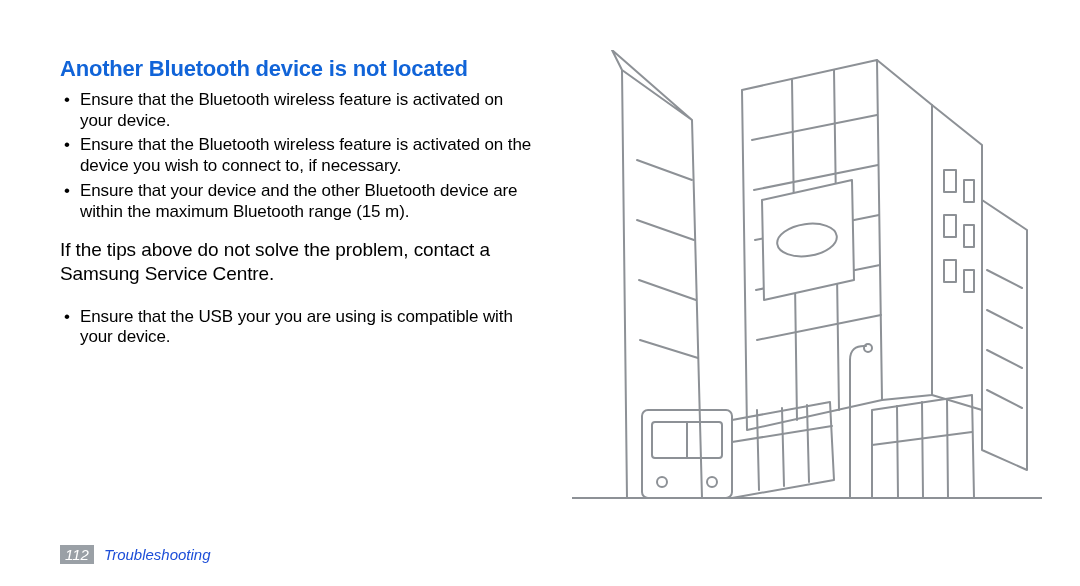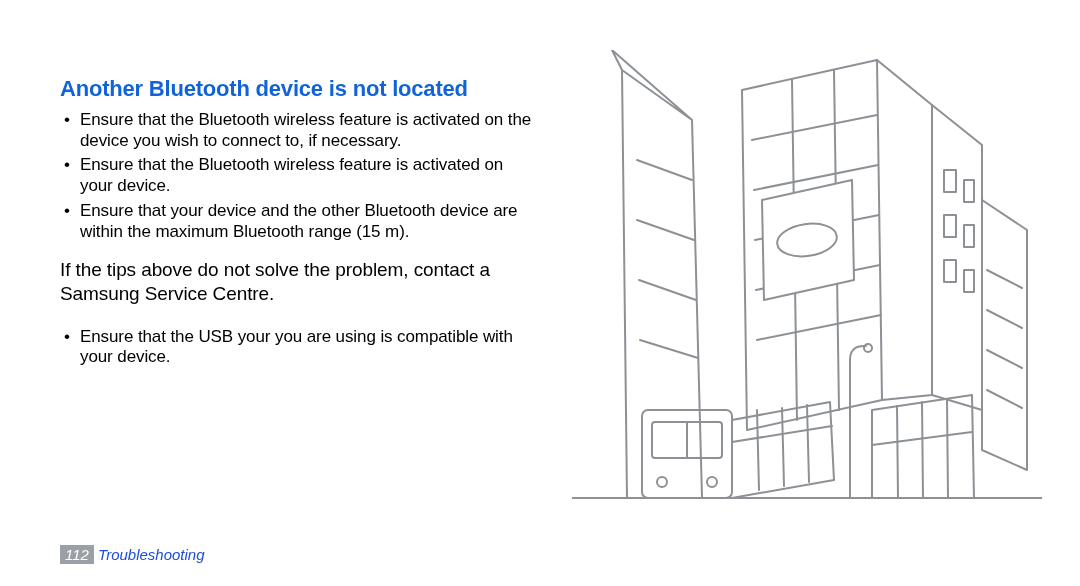--- a/index.html
+++ b/index.html
@@ -5,21 +5,20 @@
   * { margin: 0; padding: 0; box-sizing: border-box; }
   html, body { width: 1080px; height: 586px; overflow: hidden; font-family: "Segoe UI", "Helvetica Neue", Arial, sans-serif; background: #fff; }
   .page {
     position: relative;
     width: 1080px;
     height: 586px;
     padding: 56px 60px 30px 60px;
   }
   .left-col {
     width: 480px;
-    margin-top: 20px;
   }
   .heading {
     color: #1164d8;
     font-weight: 700;
     font-size: 22px;
     line-height: 1.18;
     margin-bottom: 8px;
     letter-spacing: -0.2px;
   }
   ul.bullets {
@@ -55,20 +54,21 @@
     bottom: 22px;
     font-size: 15px;
   }
   .footer .pagenum {
     display: inline-block;
     background: #9aa0a6;
     color: #fff;
     font-style: italic;
     font-weight: 500;
     padding: 1px 5px;
+    margin-right: 6px;
   }
   .footer .section {
     font-style: italic;
     color: #1d4ed8;
   }
   .illustration {
     position: absolute;
     right: 38px;
     top: 50px;
     width: 470px;
@@ -79,22 +79,22 @@
 </head>
 <body>
 
 <div class="page">
 
   <div class="left-col">
 
     <div class="heading">Another Bluetooth device is not located</div>
 
     <ul class="bullets">
+      <li>Ensure that the Bluetooth wireless feature is activated on your device.</li>
       <li>Ensure that the Bluetooth wireless feature is activated on the device you wish to connect to, if necessary.</li>
-      <li>Ensure that the Bluetooth wireless feature is activated on your device.</li>
       <li>Ensure that your device and the other Bluetooth device are within the maximum Bluetooth range (15 m).</li>
     </ul>
 
     <div class="para">If the tips above do not solve the problem, contact a Samsung Service Centre.</div>
 
 
     <ul class="bullets">
       <li>Ensure that the USB your you are using is compatible with your device.</li>
     </ul>
 

